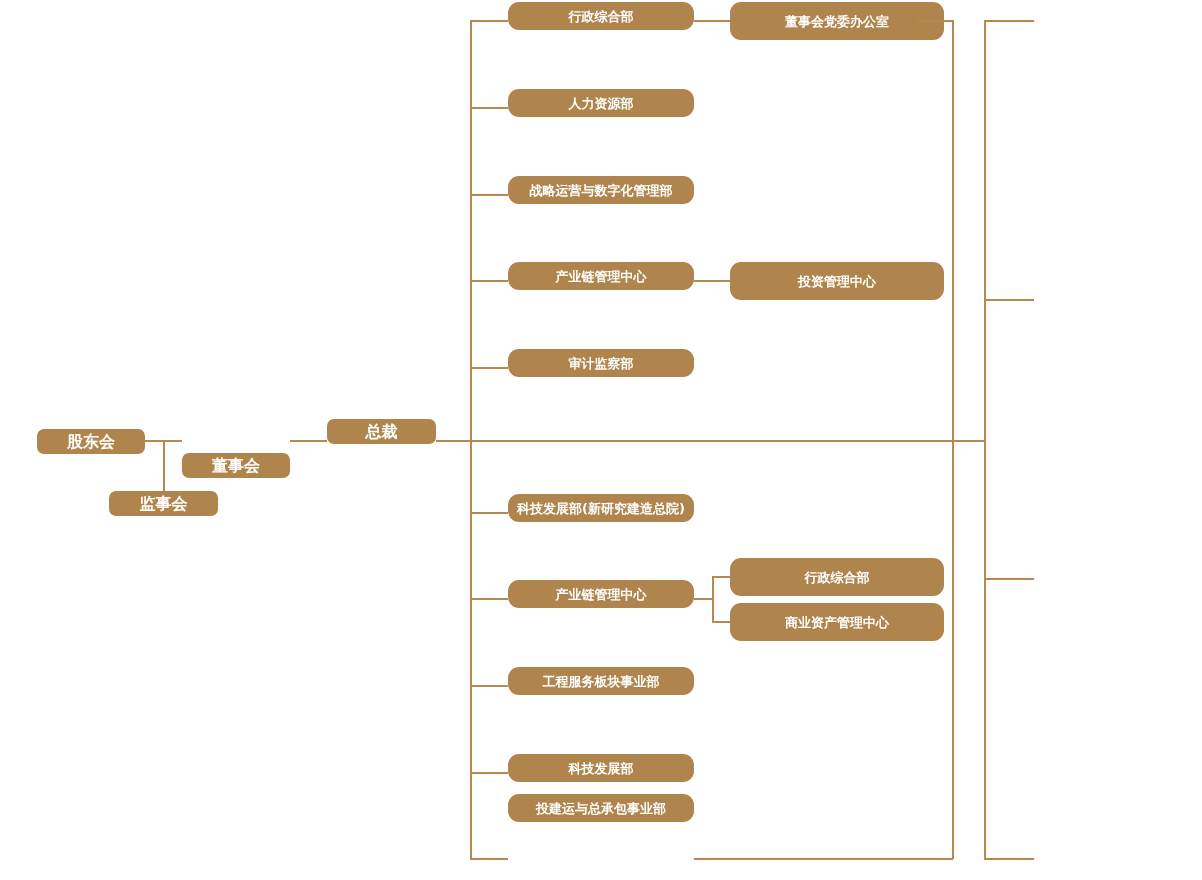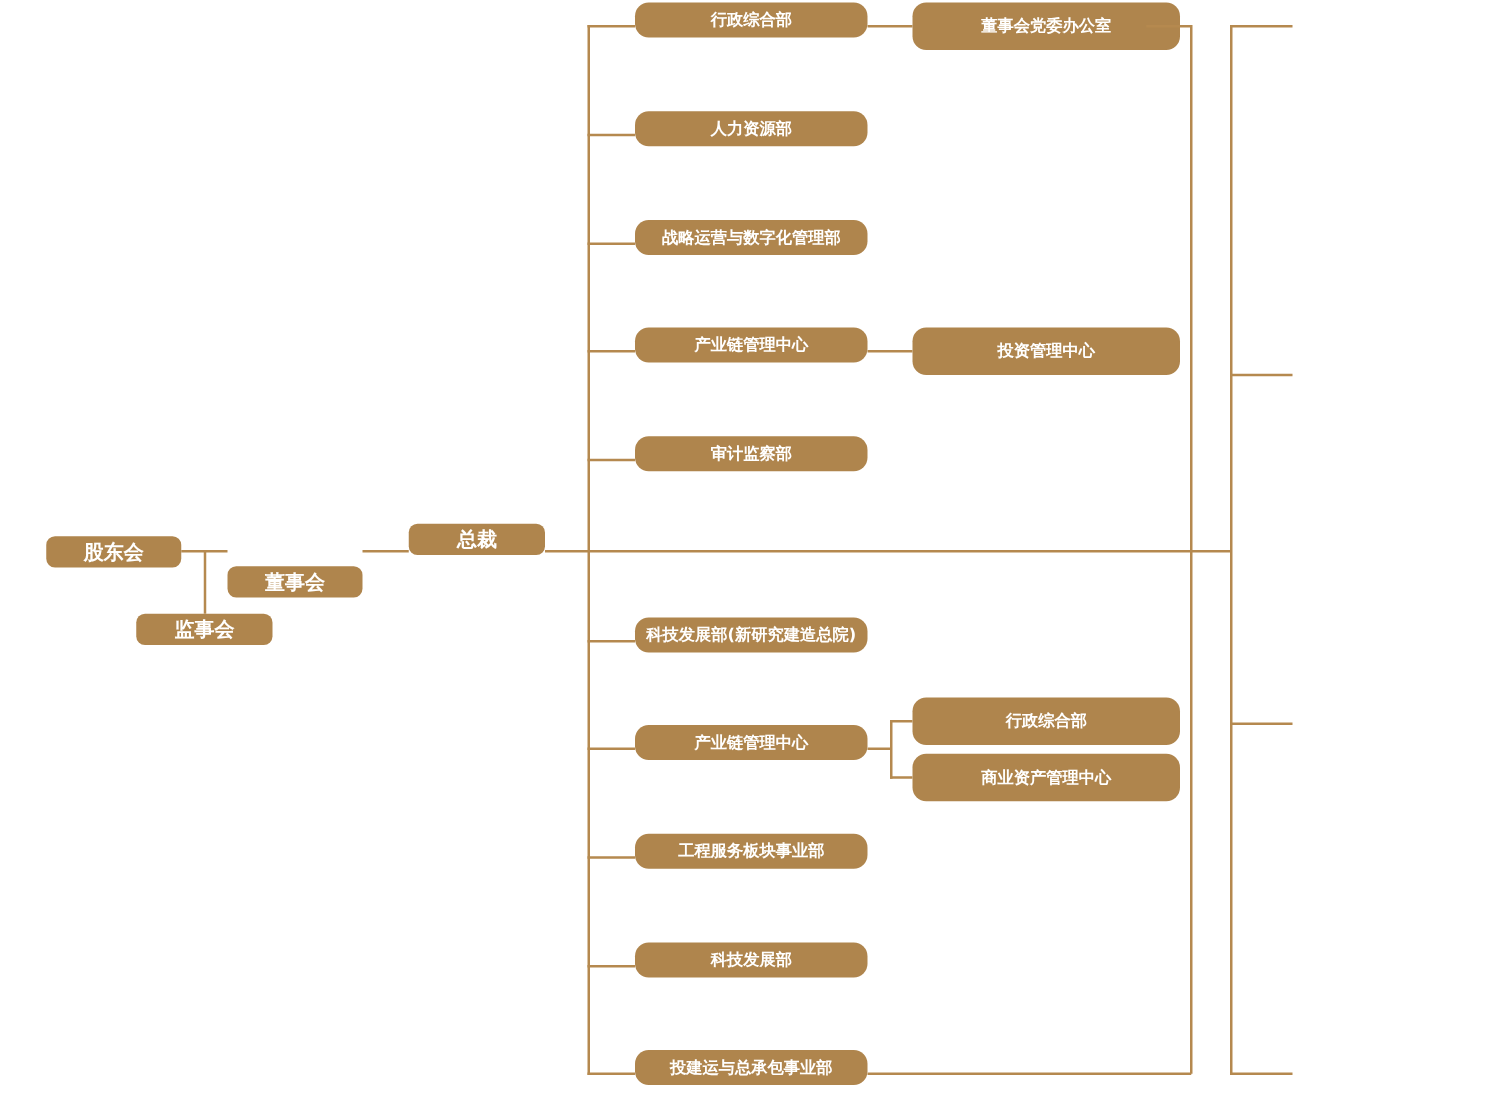--- a/index.html
+++ b/index.html
@@ -71,21 +71,21 @@
 
   <div class="node mid" style="left:508px;top:2px">行政综合部</div>
   <div class="node mid" style="left:508px;top:89px">人力资源部</div>
   <div class="node mid" style="left:508px;top:176px">战略运营与数字化管理部</div>
   <div class="node mid" style="left:508px;top:262px">产业链管理中心</div>
   <div class="node mid" style="left:508px;top:349px">审计监察部</div>
   <div class="node mid" style="left:508px;top:494px">科技发展部(新研究建造总院)</div>
   <div class="node mid" style="left:508px;top:580px">产业链管理中心</div>
   <div class="node mid" style="left:508px;top:667px">工程服务板块事业部</div>
   <div class="node mid" style="left:508px;top:754px">科技发展部</div>
-  <div class="node mid" style="left:508px;top:840px">投建运与总承包事业部</div>
+  <div class="node mid" style="left:508px;top:794px">投建运与总承包事业部</div>
 
   <div class="node rightcol" style="left:730px;top:2px">董事会党委办公室</div>
   <div class="node rightcol" style="left:730px;top:262px">投资管理中心</div>
   <div class="node rightcol" style="left:730px;top:558px">行政综合部</div>
   <div class="node rightcol" style="left:730px;top:603px">商业资产管理中心</div>
 
   <div class="hl" style="left:145px;top:440px;width:37px"></div>
   <div class="hl" style="left:290px;top:440px;width:37px"></div>
   <div class="vl" style="left:163px;top:440px;height:51px"></div>
 

